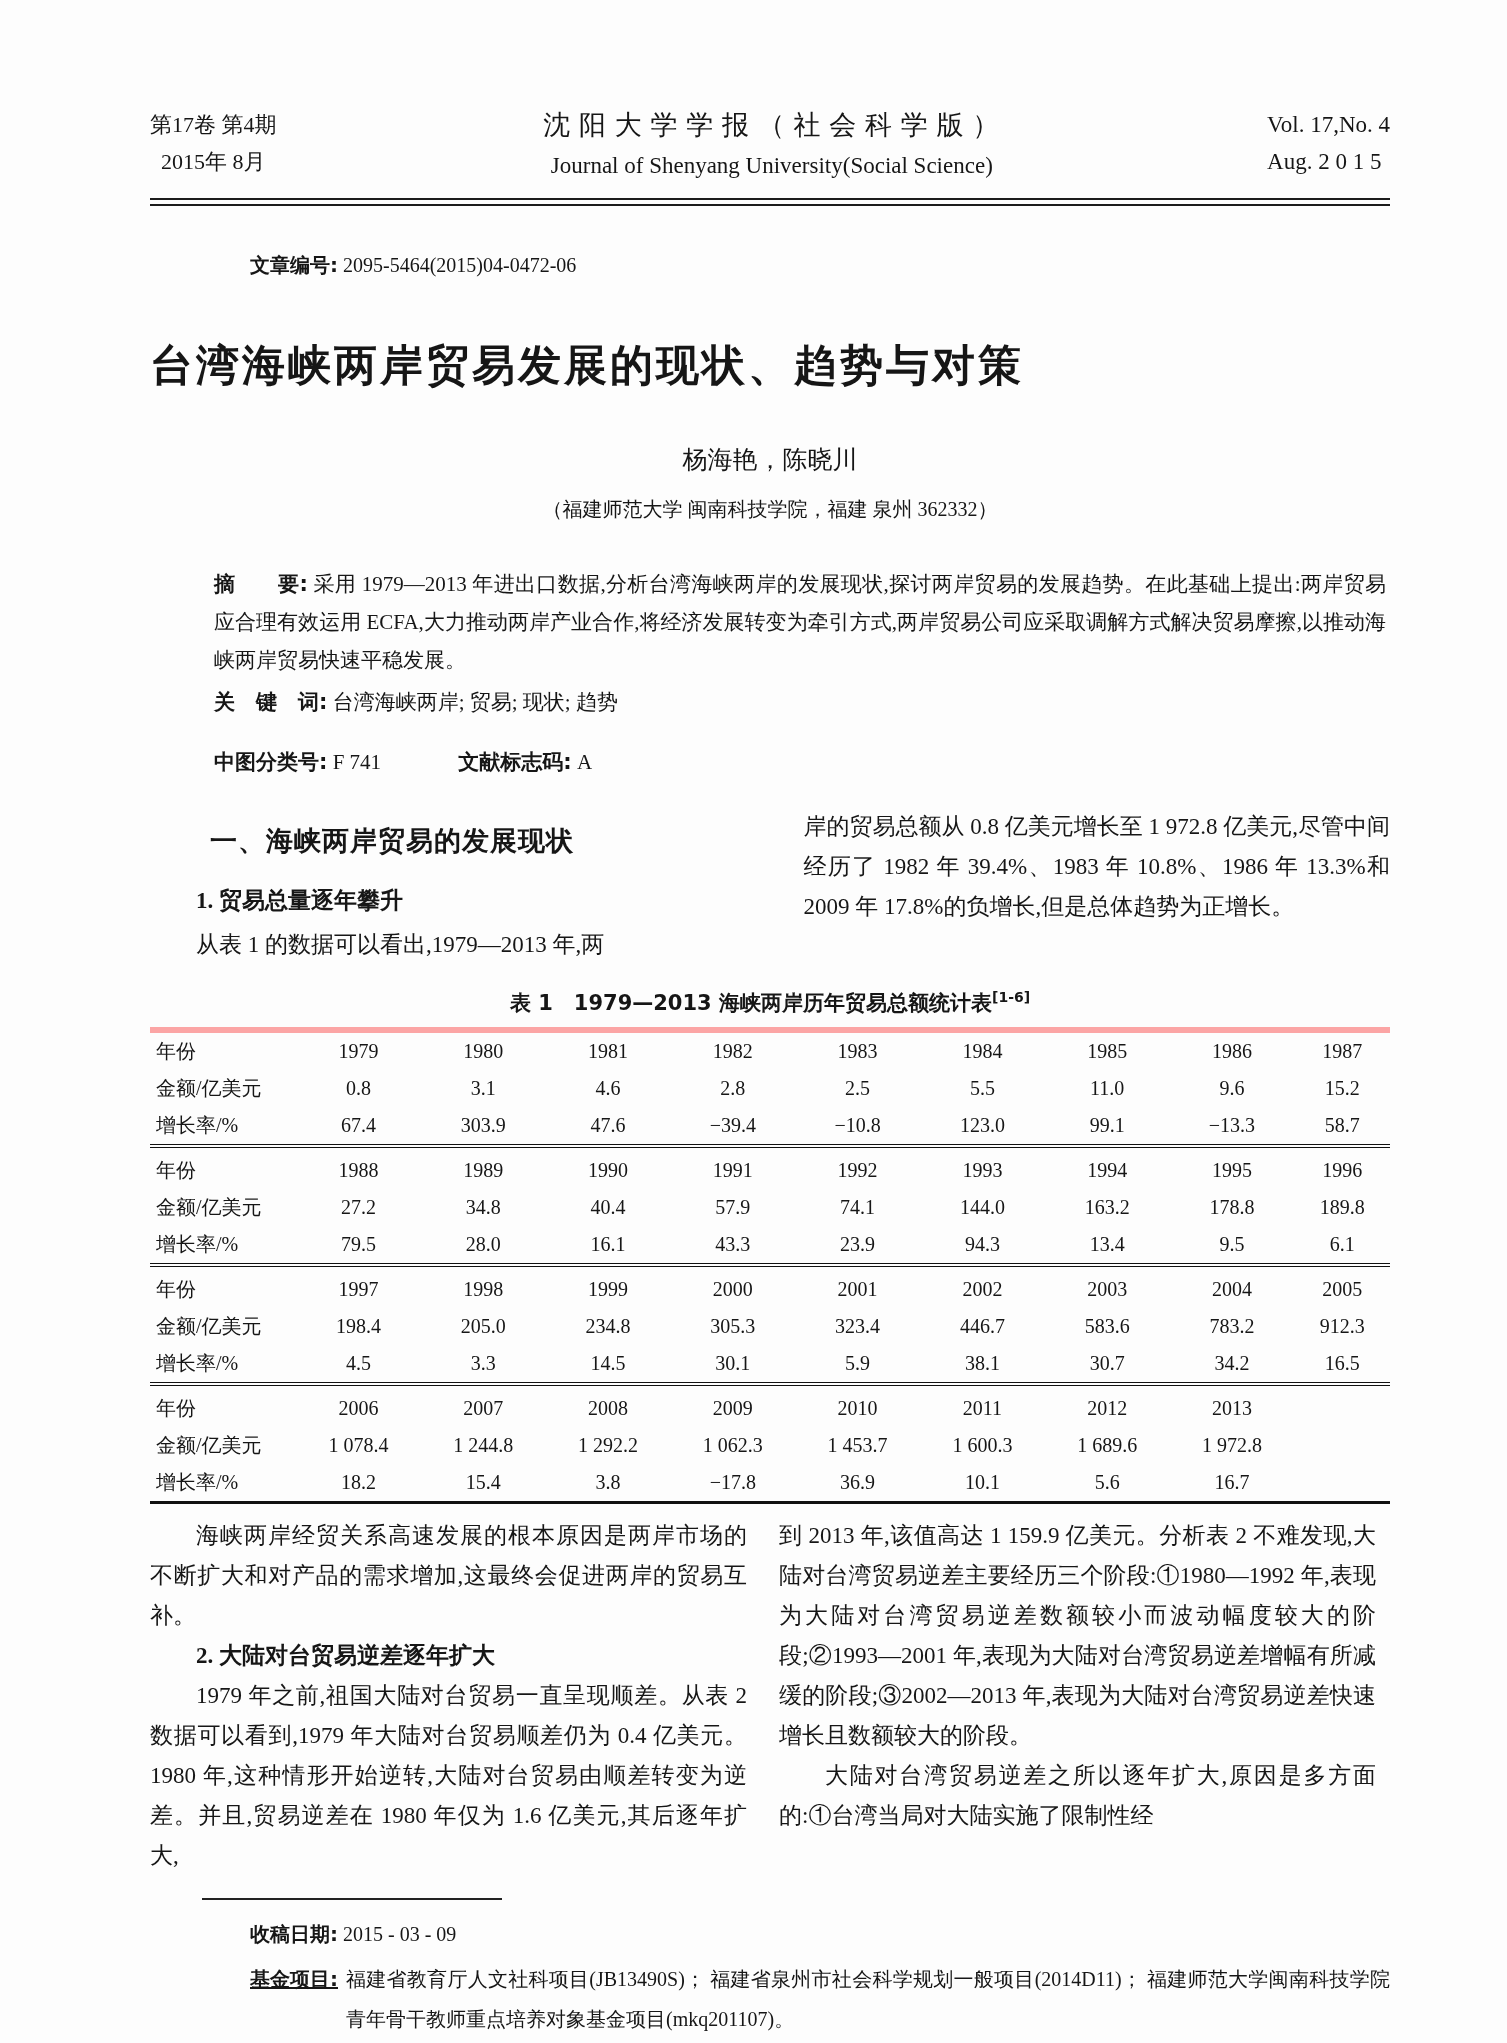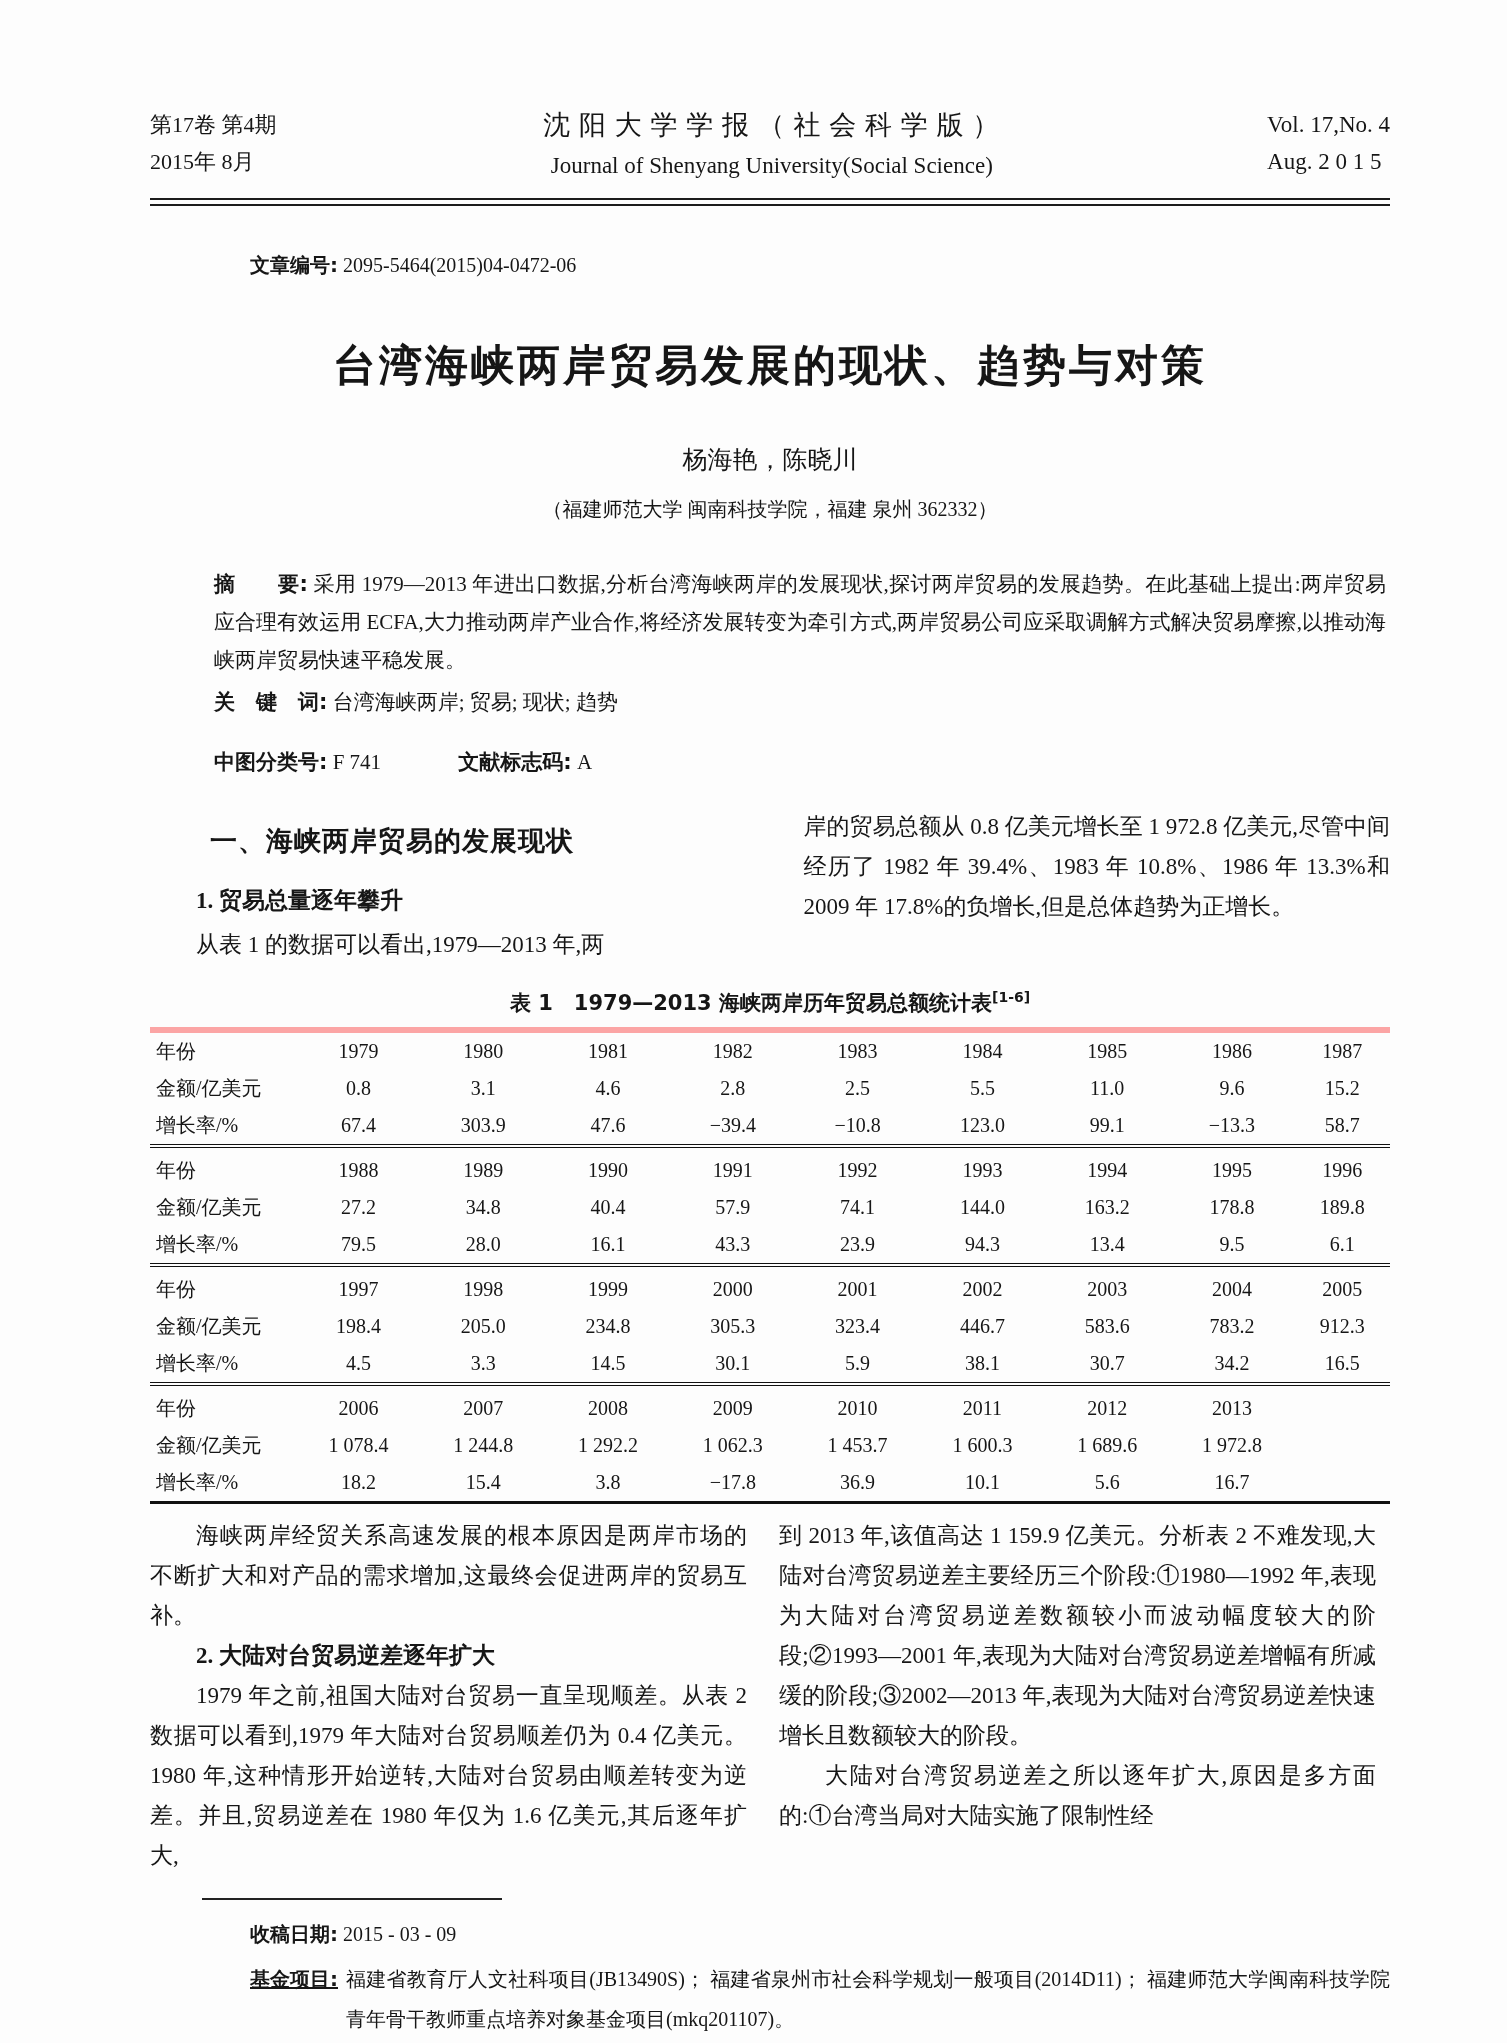--- a/index.html
+++ b/index.html
@@ -6,29 +6,29 @@
   .page{
     width:1507px;height:2043px;background:#fdfdfd;color:#161616;
     font-family:"Liberation Serif","DejaVu Serif",serif;
     position:relative;box-sizing:border-box;
     padding:0 117px 0 150px;overflow:hidden;
   }
   .hei{font-family:"DejaVu Sans","Liberation Sans",sans-serif;font-weight:bold;}
 
   
   .header{margin-top:106px;display:flex;justify-content:space-between;align-items:center;}
-  .header-left{font-size:22px;line-height:37px;white-space:nowrap;}
+  .header-left{font-size:22px;line-height:37px;white-space:nowrap;text-align:center;}
   .header-center{text-align:center;flex:1;}
   .journal-cn{font-size:27px;letter-spacing:1px;}
   .journal-en{font-size:23px;margin-top:10px;}
   .header-right{font-size:23px;line-height:37px;text-align:left;white-space:nowrap;}
   .header-rule{margin-top:18px;height:4px;border-top:2px solid #1c1c1c;border-bottom:2px solid #1c1c1c;}
 
   .article-no{margin:46px 0 0 100px;font-size:20px;}
-  .title{margin-top:58px;text-align:center;font-size:43px;letter-spacing:3px;}
+  .title{margin-top:58px;font-size:43px;letter-spacing:3px;}
   .authors{margin-top:48px;text-align:center;font-size:25px;}
   .affil{margin-top:20px;text-align:center;font-size:20px;}
 
   
   .abstract{margin:42px 4px 0 64px;font-size:21px;line-height:38px;text-align:justify;}
   .kw-line{margin-top:4px;}
   .clc-line{margin-top:22px;}
   .doc-code-label{margin-left:72px;}
 
   

